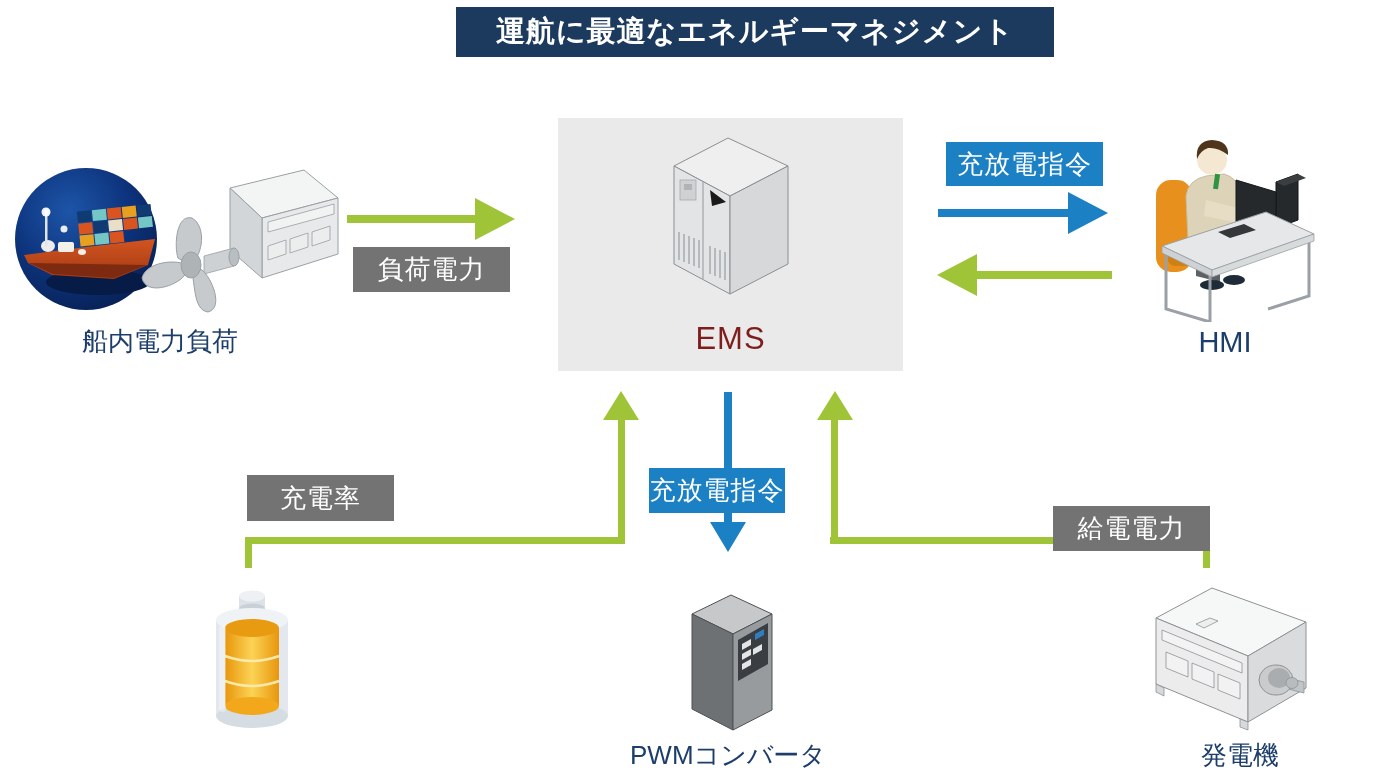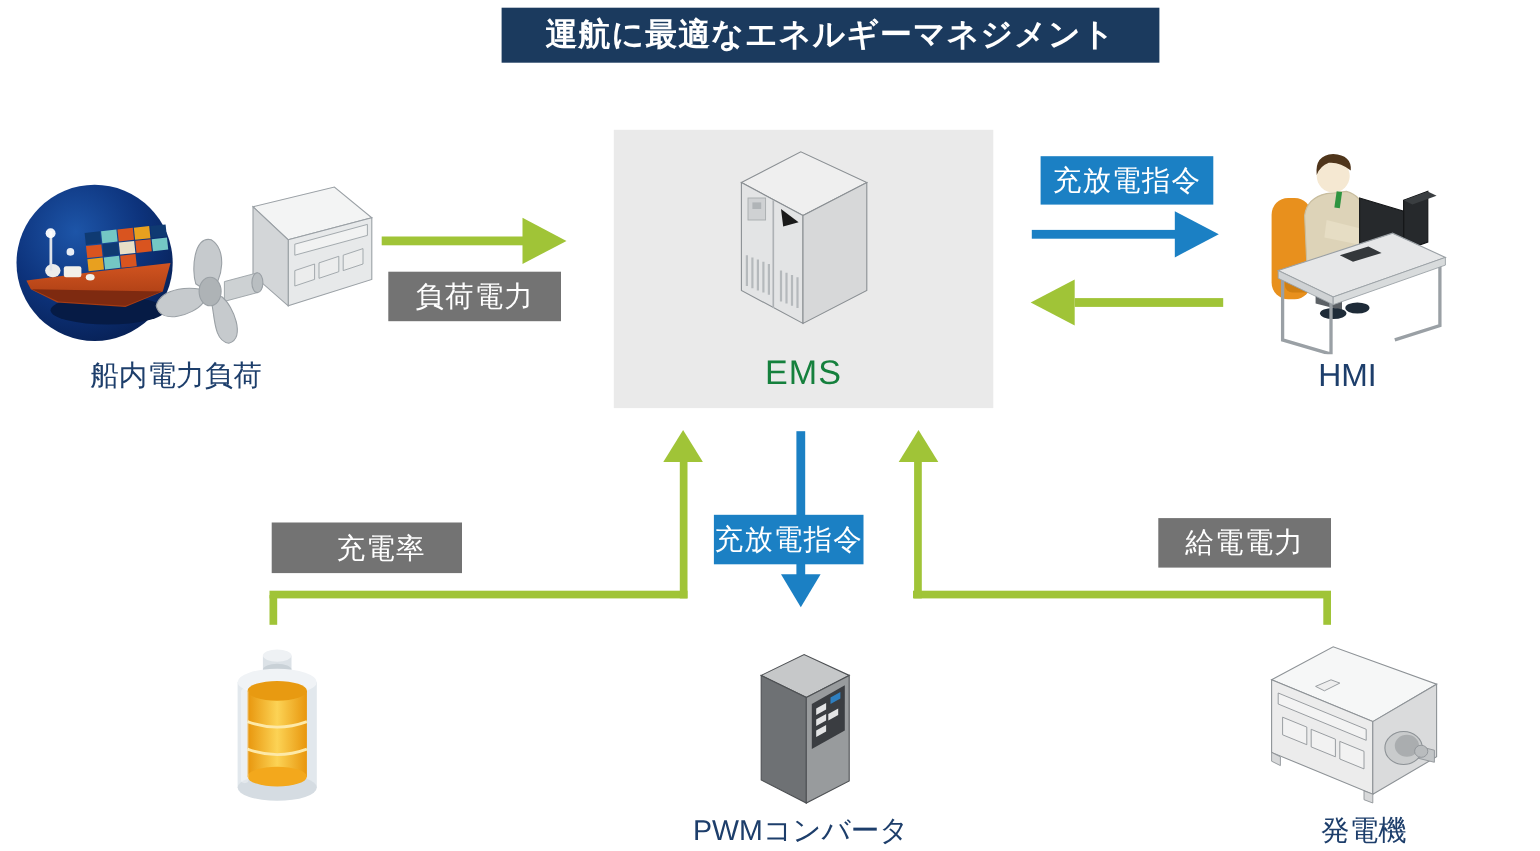--- a/index.html
+++ b/index.html
@@ -10,21 +10,21 @@
   .title-bar{
     position:absolute;left:432px;top:7px;width:598px;height:50px;
     background:#1b3a5e;color:#ffffff;font-size:29px;font-weight:bold;
     display:flex;align-items:center;justify-content:center;letter-spacing:1px;margin-left:24px;
   }
   .ems-box{
     position:absolute;left:558px;top:118px;width:345px;height:253px;background:#eaeaea;
   }
   .ems-label{
     position:absolute;left:0;bottom:14px;width:100%;text-align:center;
-    color:#15803d;font-size:31px;letter-spacing:1px;
+    color:#7f1d1d;font-size:31px;letter-spacing:1px;
   }
   .caption{
     position:absolute;color:#1d3e6b;font-size:26px;text-align:center;
   }
   .flow-label{
     position:absolute;color:#ffffff;font-size:26px;
     display:flex;align-items:center;justify-content:center;letter-spacing:1px;
   }
   .flow-label.green{background:#737373;}
   .flow-label.blue{background:#1b80c4;}
@@ -171,31 +171,31 @@
     <polygon points="14,124 64,148 64,155 14,131" fill="#cfd2d4" stroke="#9aa0a5" stroke-width="0.8"></polygon>
     <polygon points="64,148 166,112 166,119 64,155" fill="#d8dbdc" stroke="#9aa0a5" stroke-width="0.8"></polygon>
     <polygon points="70,110 96,102 108,108 82,116" fill="#34383b"></polygon>
   </svg>
   <div class="caption" style="left:1160px;top:326px;width:130px;font-size:29px;">HMI</div>
 
   <div class="shaft green" style="left:245px;top:541px;width:7px;height:27px;"></div>
   <div class="shaft green" style="left:245px;top:537px;width:380px;height:7px;"></div>
   <div class="shaft green" style="left:618px;top:416px;width:7px;height:128px;"></div>
   <div class="head up-green" style="left:603px;top:391px;"></div>
-  <div class="flow-label green" style="left:247px;top:475px;width:147px;height:46px;padding-left:26px;">充電率</div>
+  <div class="flow-label green" style="left:247px;top:475px;width:147px;height:46px;">充電率</div>
 
   <div class="shaft blue" style="left:724px;top:392px;width:8px;height:132px;"></div>
   <div class="head down-blue" style="left:710px;top:522px;"></div>
   <div class="flow-label blue" style="left:649px;top:468px;width:136px;height:45px;">充放電指令</div>
 
   <div class="shaft green" style="left:1203px;top:541px;width:7px;height:27px;"></div>
   <div class="shaft green" style="left:830px;top:537px;width:380px;height:7px;"></div>
   <div class="shaft green" style="left:831px;top:416px;width:7px;height:128px;"></div>
   <div class="head up-green" style="left:817px;top:391px;"></div>
-  <div class="flow-label green" style="left:1053px;top:471px;width:157px;height:45px;">給電電力</div>
+  <div class="flow-label green" style="left:1053px;top:506px;width:157px;height:45px;">給電電力</div>
 
   <svg class="icon" style="left:205px;top:584px;" width="95" height="152" viewBox="0 0 95 152">
     <defs>
       <linearGradient id="batG" x1="0" y1="0" x2="1" y2="0">
         <stop offset="0" stop-color="#e8960d"></stop>
           <stop offset="0.5" stop-color="#fcd355"></stop>
           <stop offset="1" stop-color="#e8960d"></stop>
       </linearGradient>
     </defs>
     <rect x="34" y="12" width="26" height="13" fill="#dce2e7"></rect>

